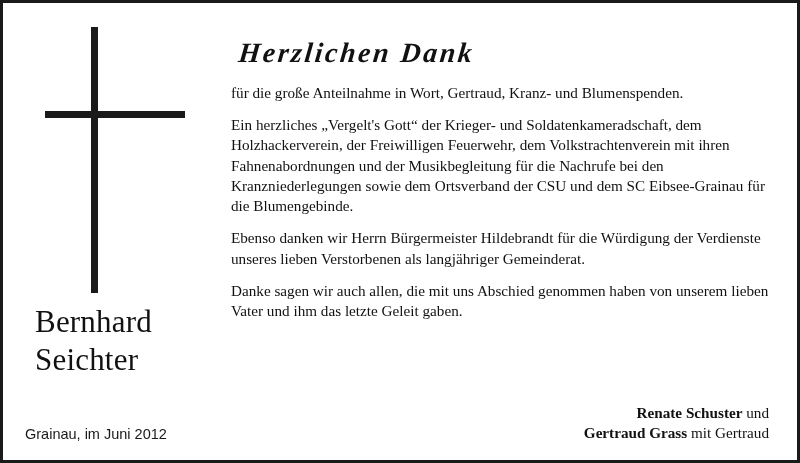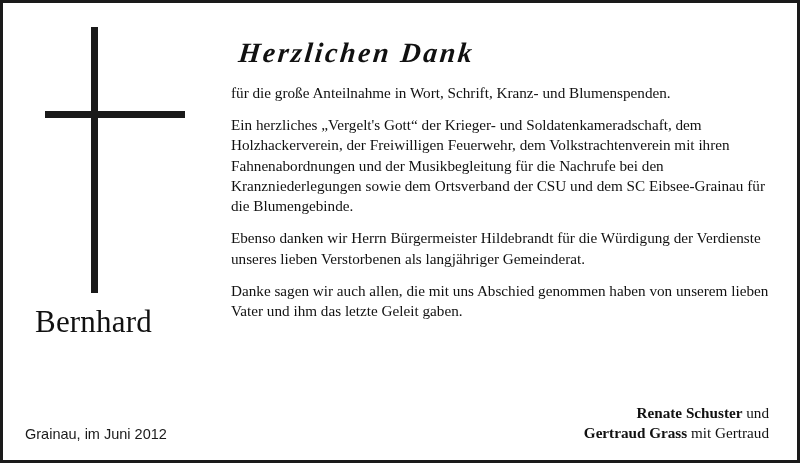--- a/index.html
+++ b/index.html
@@ -134,28 +134,29 @@
 <div class="card">
   <div class="inner">
 
     <div class="left">
       <div class="cross-wrap">
         <div class="cross-v"></div>
         <div class="cross-h"></div>
       </div>
       <div class="name">
         <div>Bernhard</div>
+        <div>Seichter</div>
       </div>
       <div class="place">Grainau, im Juni 2012</div>
     </div>
 
     <div class="right">
       <div class="headline">Herzlichen Dank</div>
 
-      <p class="body">für die große Anteilnahme in Wort, Schrift, Kranz- und Blumenspenden.</p>
+      <p class="body">für die große Anteilnahme in Wort, Gertraud, Kranz- und Blumenspenden.</p>
       <p class="body">Ein herzliches „Vergelt's Gott“ der Krieger- und Soldatenkameradschaft, dem Holzhackerverein, der Freiwilligen Feuerwehr, dem Volkstrachtenverein mit ihren Fahnenabordnungen und der Musikbegleitung für die Nachrufe bei den Kranzniederlegungen sowie dem Ortsverband der CSU und dem SC Eibsee-Grainau für die Blumengebinde.</p>
       <p class="body">Ebenso danken wir Herrn Bürgermeister Hildebrandt für die Würdigung der Verdienste unseres lieben Verstorbenen als langjähriger Gemeinderat.</p>
       <p class="body">Danke sagen wir auch allen, die mit uns Abschied genommen haben von unserem lieben Vater und ihm das letzte Geleit gaben.</p>
 
       <div class="signature">
         <div>
           <b>Renate Schuster</b><span> und</span>
         </div>
         <div>
           <b>Gertraud Grass</b><span> mit Gertraud</span>

